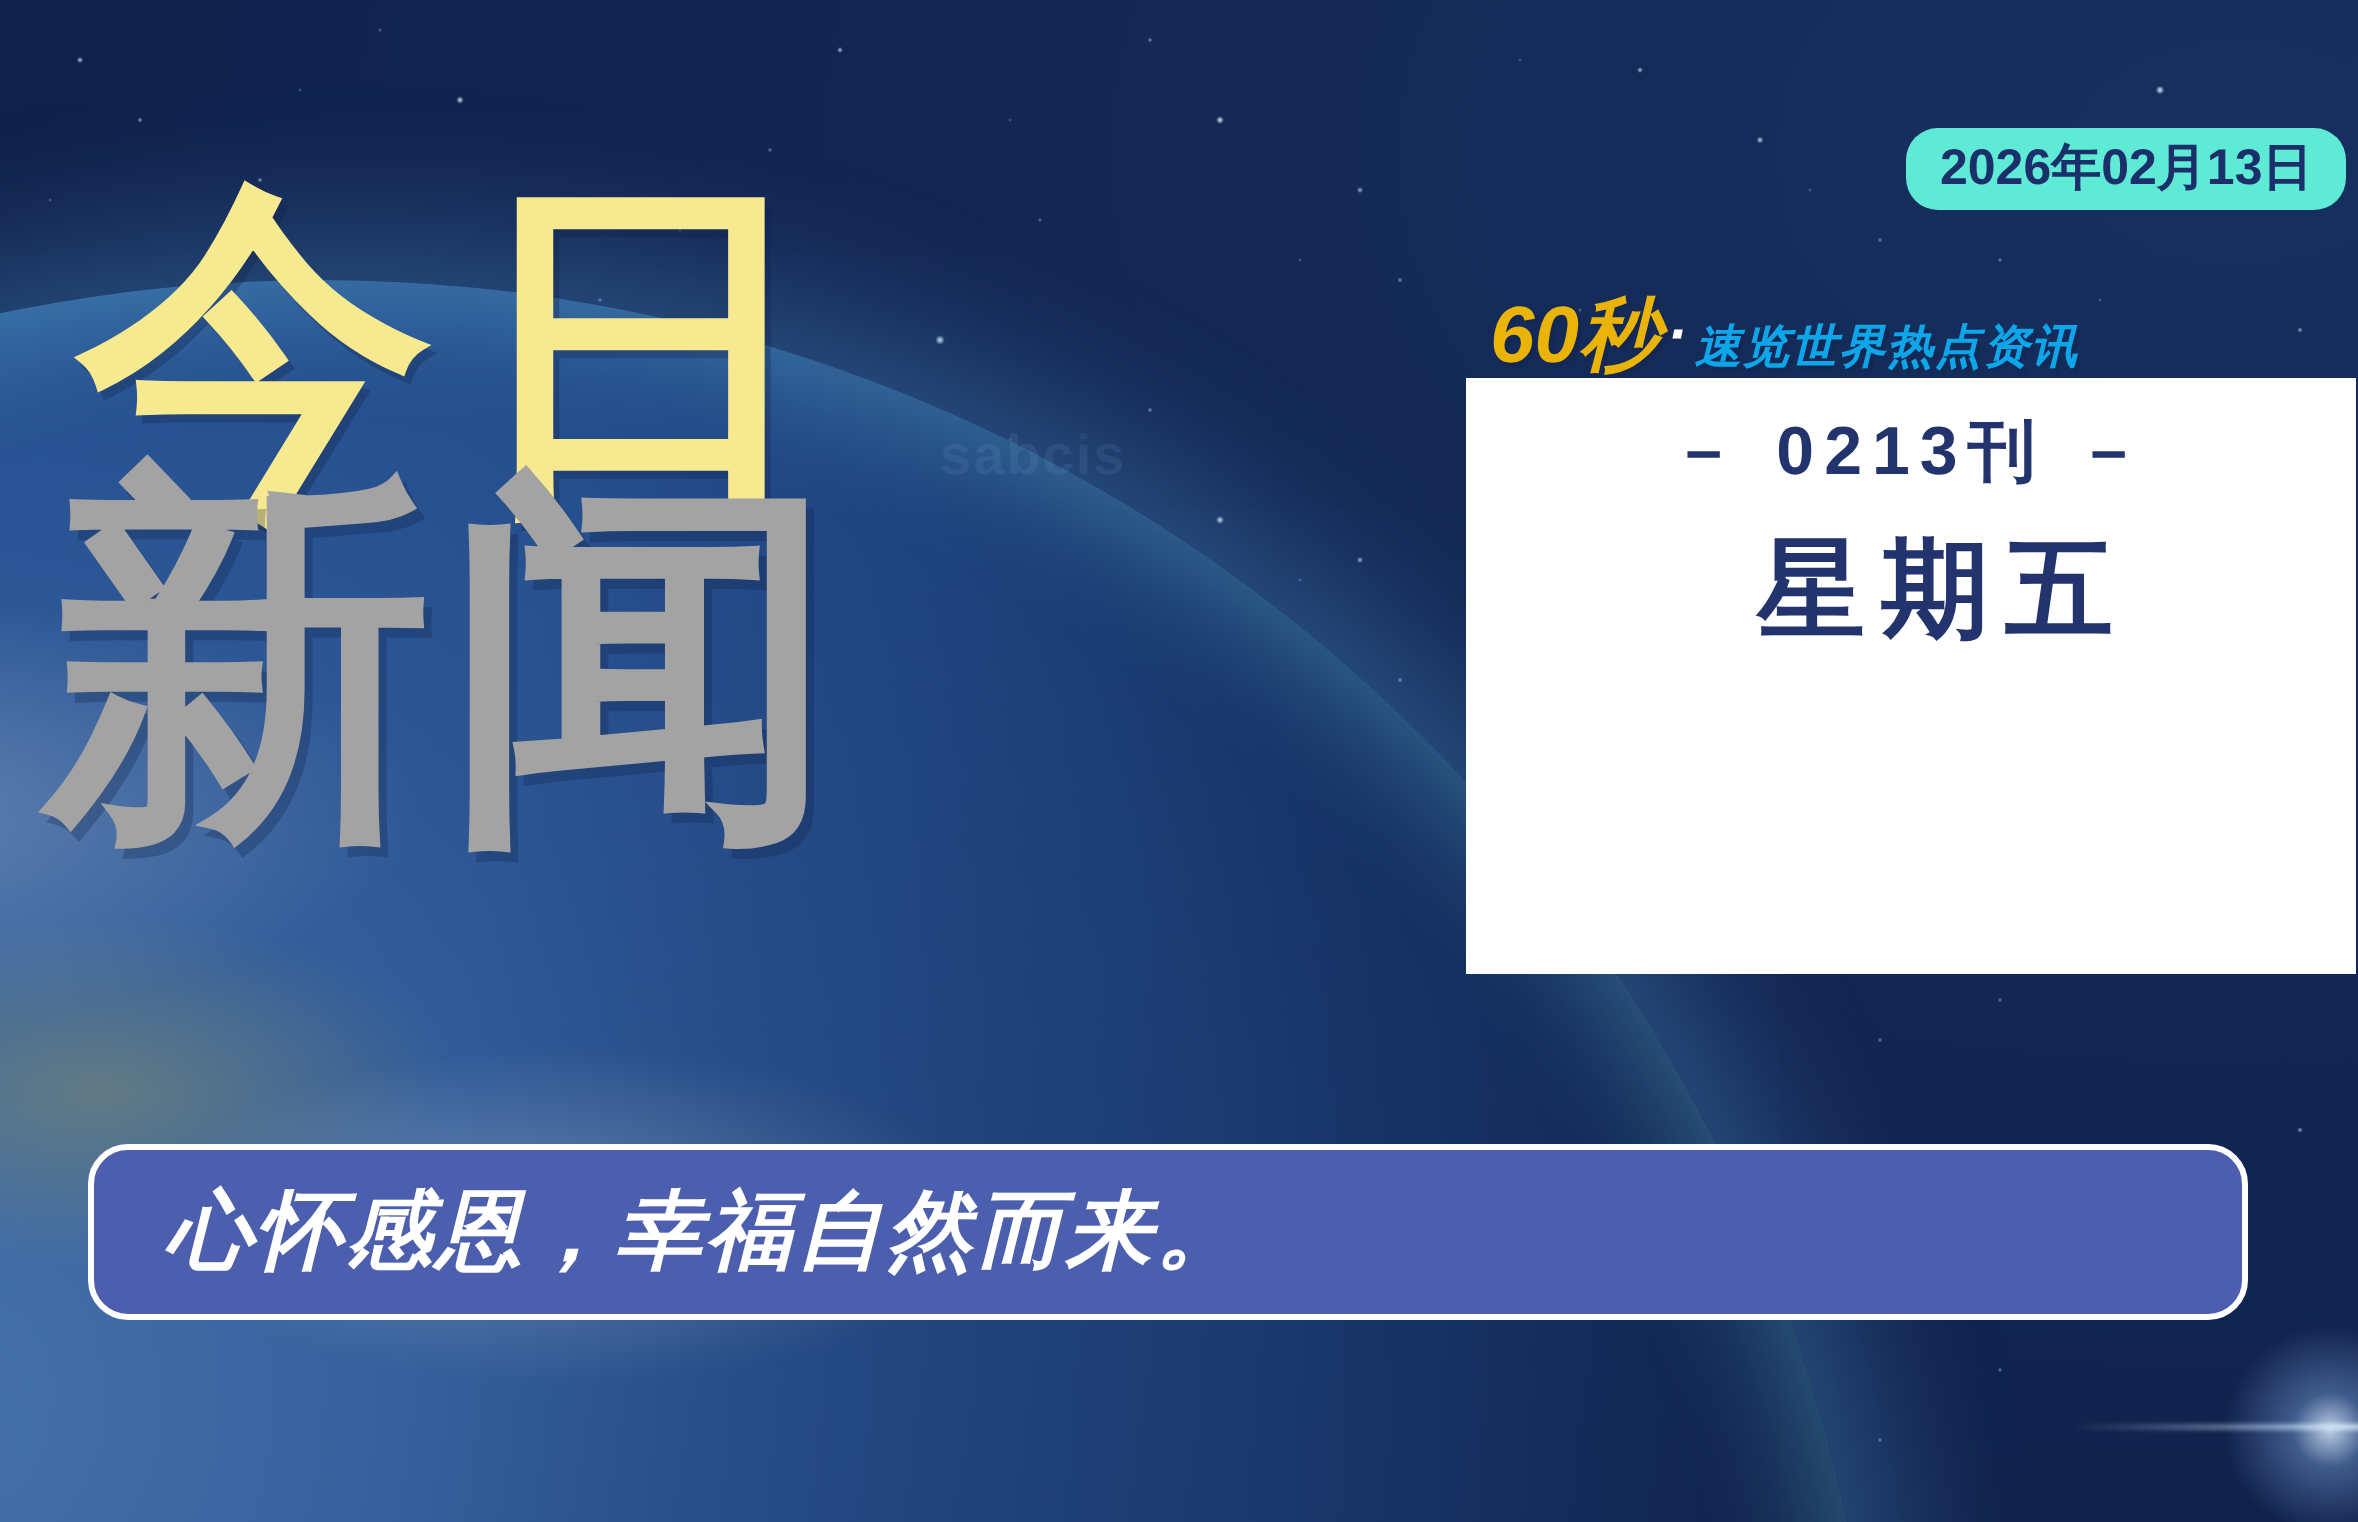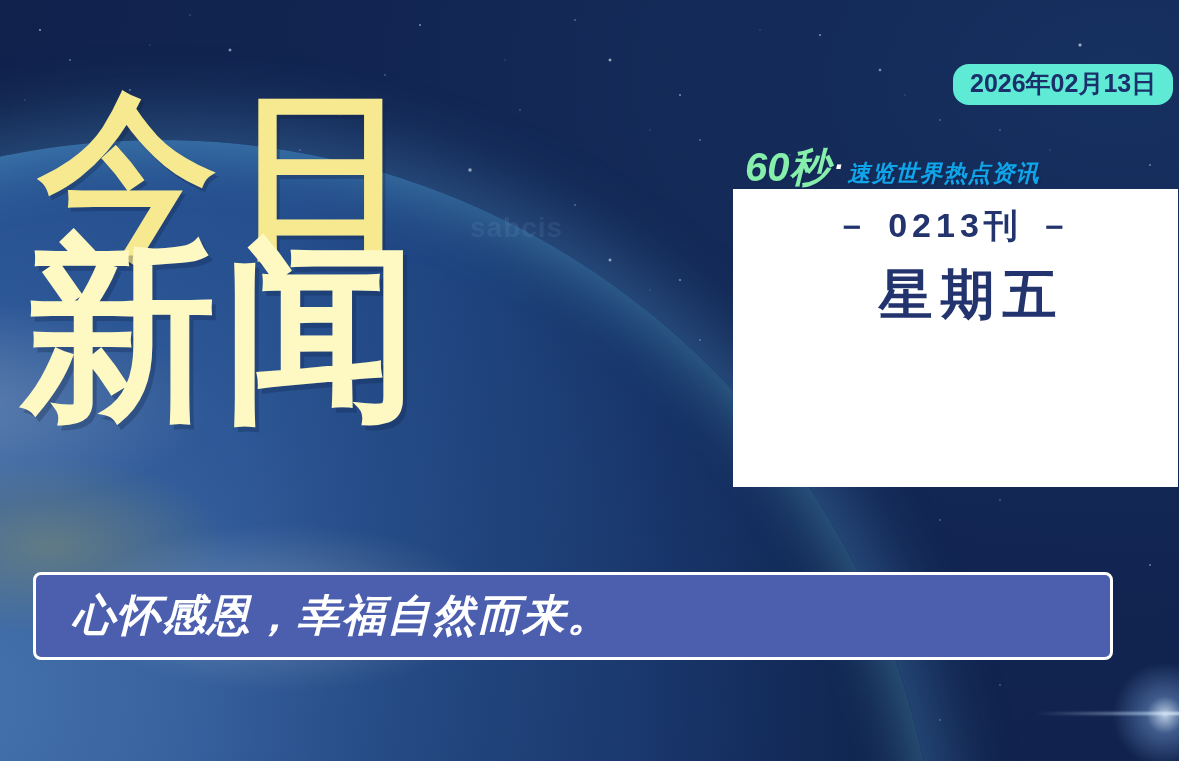--- a/index.html
+++ b/index.html
@@ -166,21 +166,21 @@
     color: #F7E98F;
     letter-spacing: 16px;
     text-shadow: 3px 4px 0 rgba(16,32,70,0.30);
     font-family: "DejaVu Sans", "Liberation Sans", sans-serif;
   }
   .hl-line2 {
     margin-top: -18px;
     margin-left: -18px;
     font-size: 196px;
     font-weight: bold;
-    color: #fef9c3;
+    color: #a3a3a3;
     letter-spacing: 6px;
     text-shadow: 4px 5px 0 rgba(16,32,70,0.28);
     font-family: "DejaVu Sans", "Liberation Sans", sans-serif;
   }
 
   
   .date-pill {
     position: absolute;
     left: 913px;
     top: 64px;
@@ -199,21 +199,21 @@
   .tagline {
     position: absolute;
     left: 745px;
     top: 140px;
     white-space: nowrap;
     font-weight: bold;
     font-style: italic;
   }
   .tagline .sec {
     font-size: 40px;
-    color: #86efac;
+    color: #eab308;
     text-shadow: 2px 2px 0 rgba(18,36,78,0.45);
     letter-spacing: 0px;
   }
   .tagline .dot {
     font-size: 30px;
     color: #FFFFFF;
     padding: 0 4px;
     position: relative;
     top: -4px;
   }
@@ -263,28 +263,28 @@
     font-weight: bold;
     color: #22336E;
     letter-spacing: 6px;
     text-indent: 6px;
     font-family: "DejaVu Sans", "Liberation Sans", sans-serif;
   }
 
   
   .quote-bar {
     position: absolute;
-    left: 33px;
+    left: 44px;
     top: 572px;
     width: 1080px;
     height: 88px;
     box-sizing: border-box;
     background: #4C5FAF;
     border: 3px solid #FFFFFF;
-    border-radius: 8px;
+    border-radius: 20px;
     display: flex;
     align-items: center;
     padding-left: 36px;
   }
   .quote-text {
     font-size: 43px;
     font-weight: bold;
     font-style: italic;
     color: #FFFFFF;
     letter-spacing: 2px;

